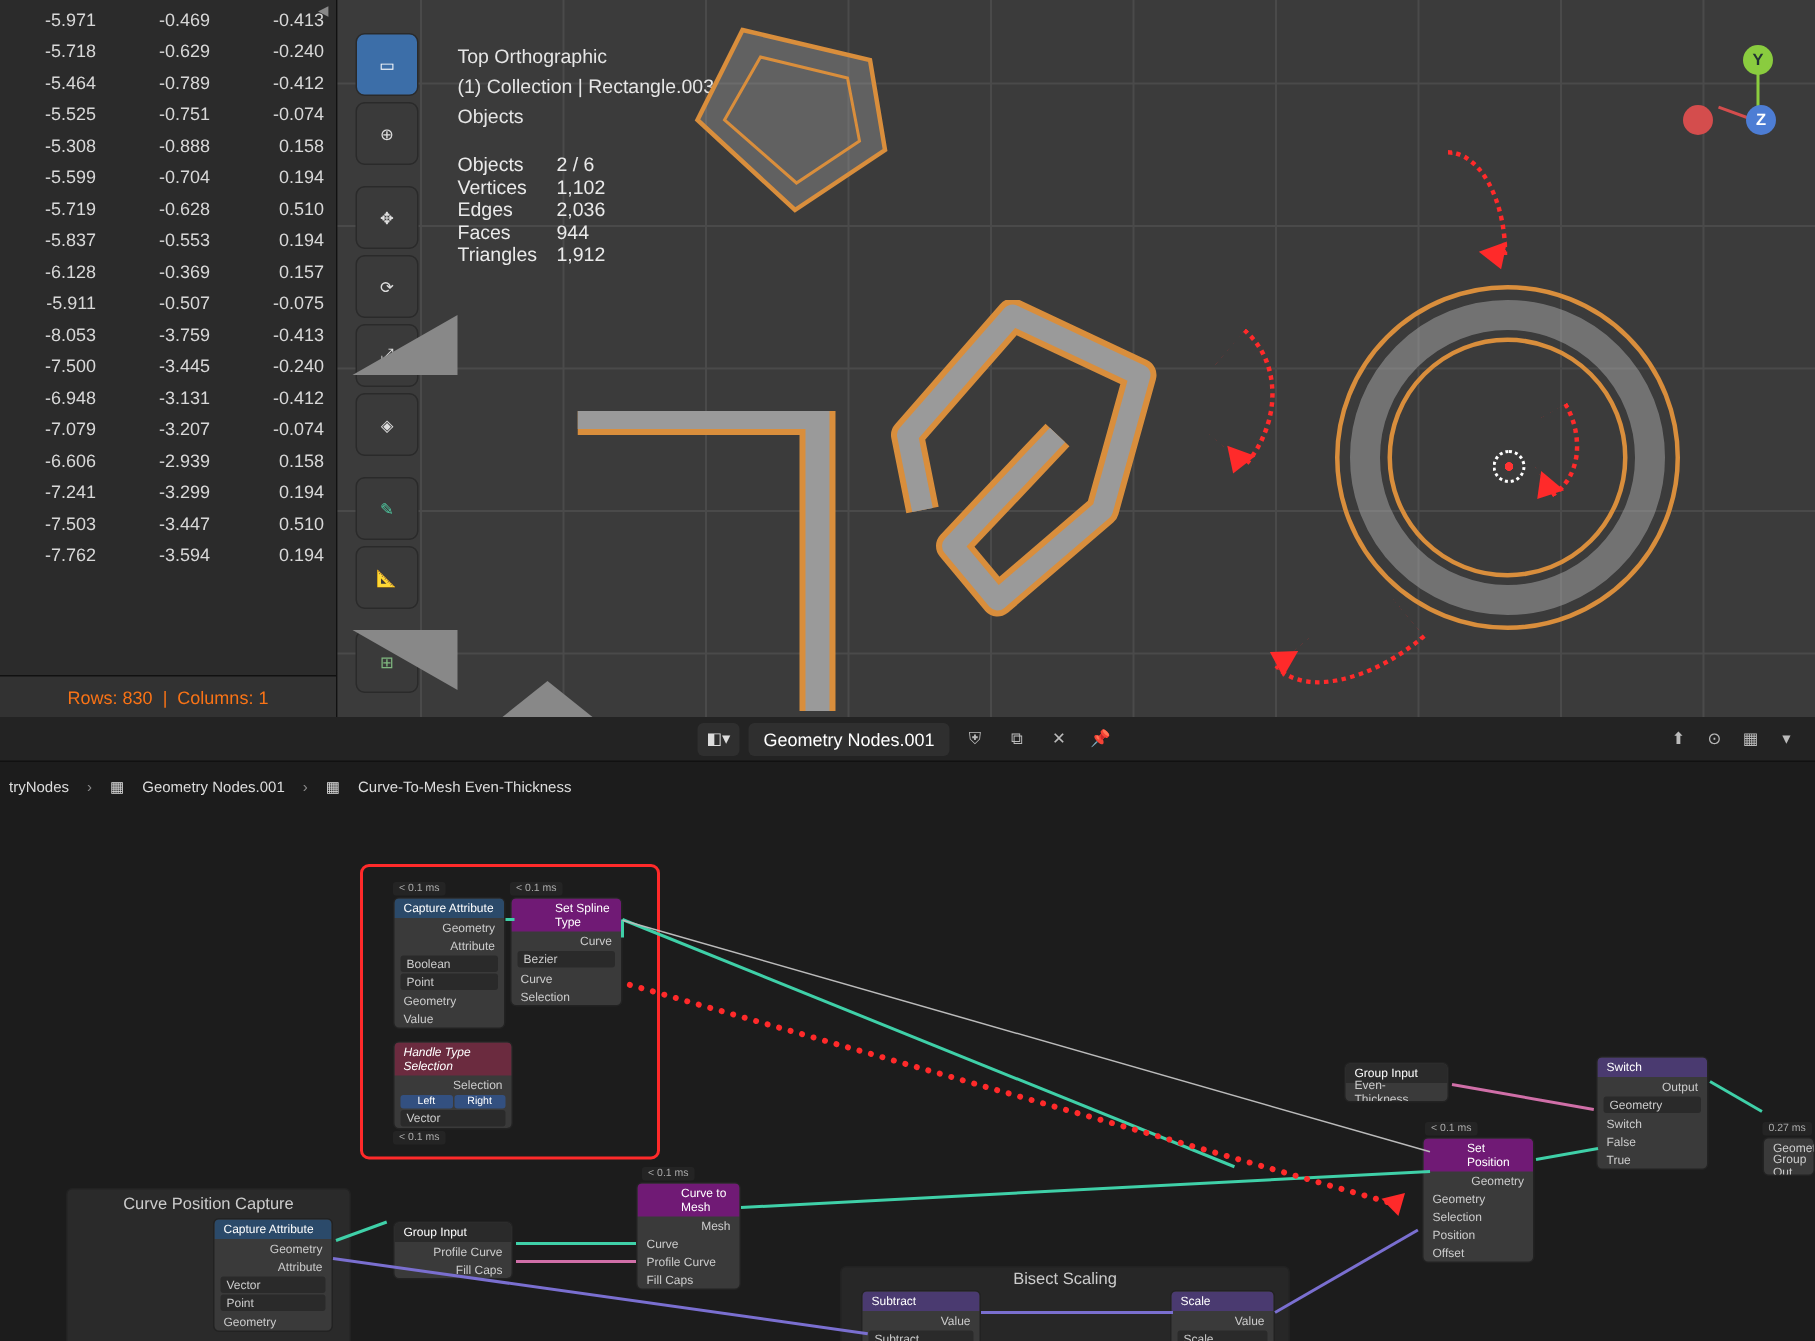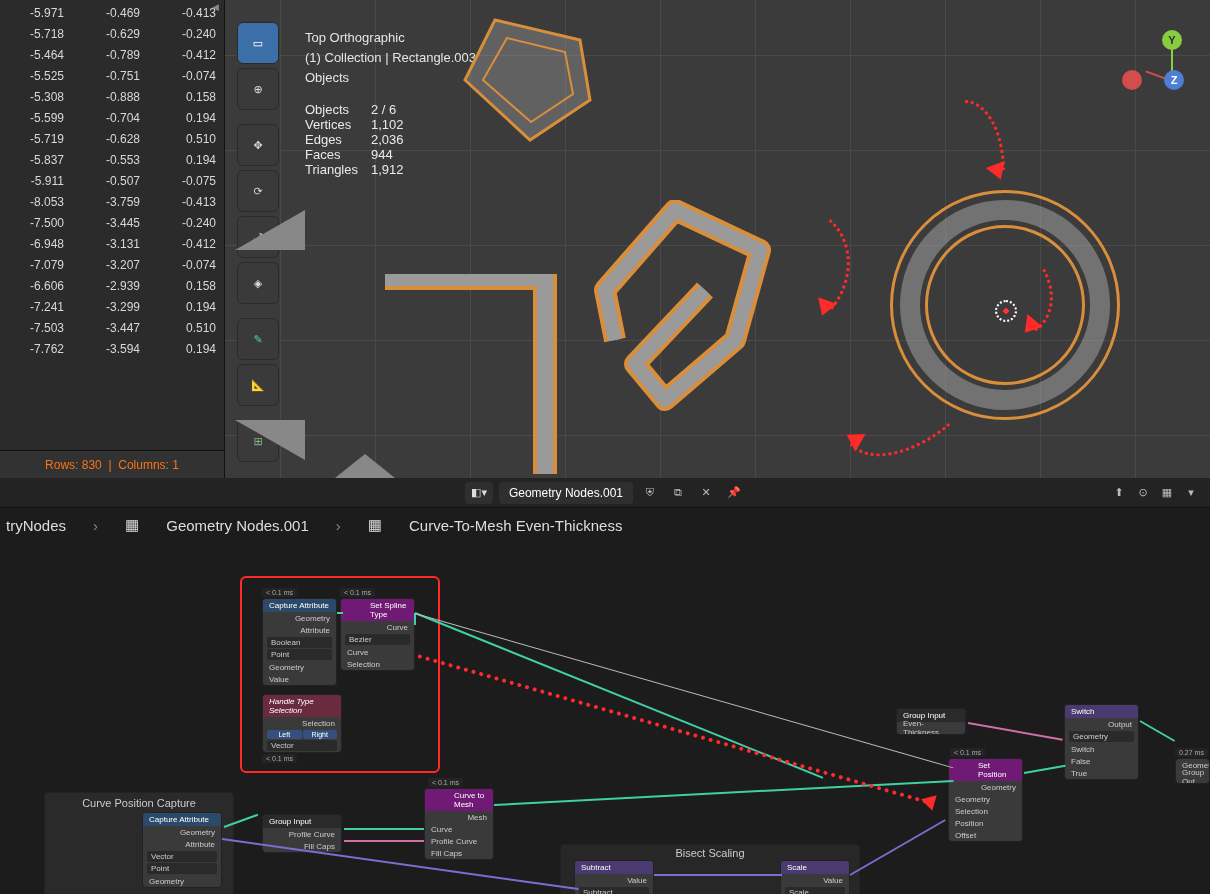--- a/index.html
+++ b/index.html
@@ -217,24 +217,24 @@
 .ne-header .ic {
   width: 22px; height: 22px;
   display: flex; align-items: center; justify-content: center;
   color: #bbb; cursor: pointer;
 }
 .ne-right-icons { position: absolute; right: 8px; display: flex; gap: 2px; }
 .breadcrumb {
   height: 34px;
   display: flex;
   align-items: center;
-  gap: 27px;
+  gap: 12px;
   padding-left: 6px;
   color: #ddd;
-  font-size: 15px;
+  font-size: 10px;
 }
 .breadcrumb .sep { color: #888; }
 
 .node-canvas {
   position: absolute;
   inset: 64px 0 0 0;
 }
 
 
 .node {
@@ -355,20 +355,25 @@
       </div>
       <div class="spreadsheet-row">
         <span class="sp-col1">-5.719</span>
         <span class="sp-col2">-0.628</span>
         <span class="sp-col3">0.510</span>
       </div>
       <div class="spreadsheet-row">
         <span class="sp-col1">-5.837</span>
         <span class="sp-col2">-0.553</span>
         <span class="sp-col3">0.194</span>
+      </div>
+      <div class="spreadsheet-row">
+        <span class="sp-col1">-6.128</span>
+        <span class="sp-col2">-0.369</span>
+        <span class="sp-col3">0.157</span>
       </div>
       <div class="spreadsheet-row">
         <span class="sp-col1">-5.911</span>
         <span class="sp-col2">-0.507</span>
         <span class="sp-col3">-0.075</span>
       </div>
       <div class="spreadsheet-row">
         <span class="sp-col1">-8.053</span>
         <span class="sp-col2">-3.759</span>
         <span class="sp-col3">-0.413</span>

